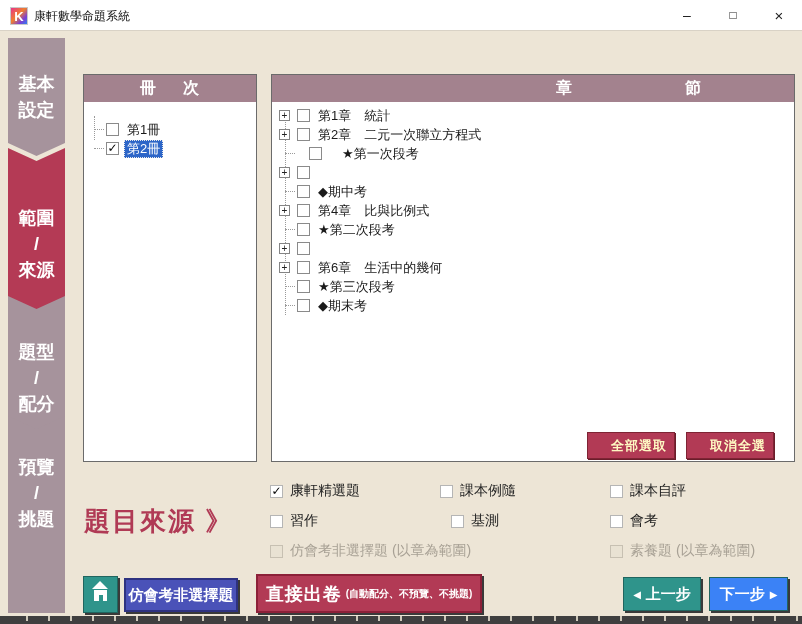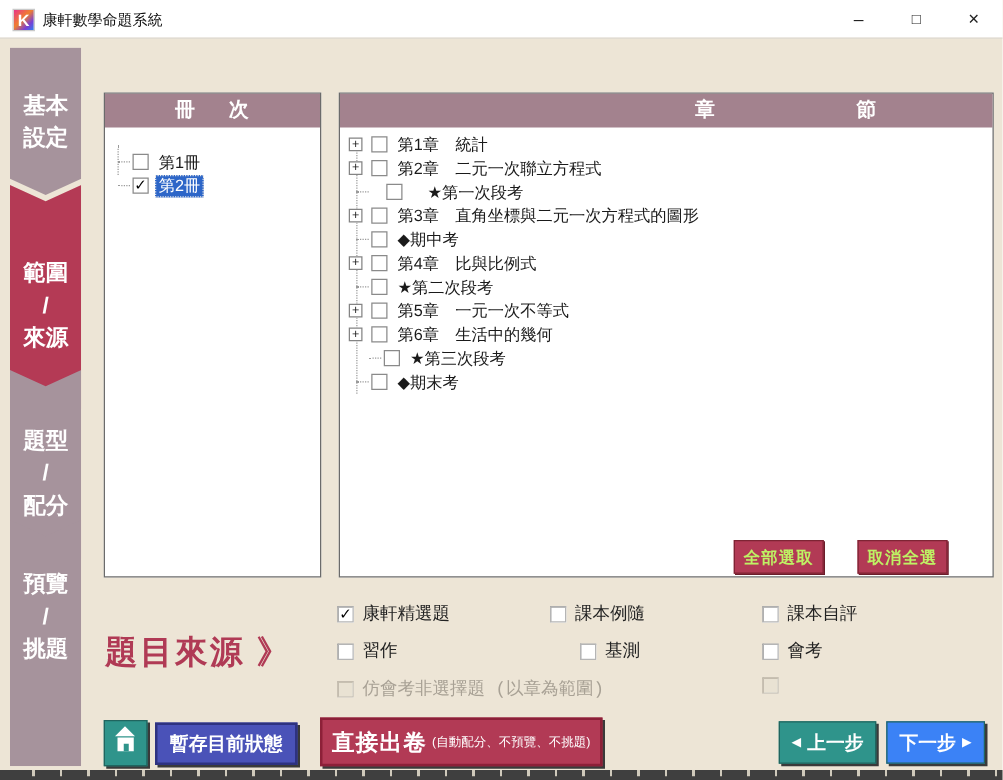--- a/index.html
+++ b/index.html
@@ -51,39 +51,39 @@
   .stub{position:absolute;left:8px;top:9px;width:10px;border-top:1px dotted #9a9a9a;}
   .expand-box{position:absolute;left:2px;top:4px;width:11px;height:11px;border:1px solid #848484;background:#fff;
               font-size:10px;line-height:9px;text-align:center;color:#222;box-sizing:border-box;}
   .vline{position:absolute;border-left:1px dotted #9a9a9a;}
   .cbx{width:13px;height:13px;border:1px solid #8a8a8a;background:#fff;box-sizing:border-box;flex:0 0 13px;
        font-size:12px;line-height:11px;text-align:center;color:#000;font-weight:bold;margin-right:5px;}
   .tree-label{padding:0 3px;white-space:nowrap;}
   .tree-label.selected{background:#2D66C8;color:#fff;outline:1px dotted #e8e8e8;outline-offset:-1px;}
 
   
-  .sel-btn{position:absolute;height:25px;background:#B23A55;color:#bef264;font-size:13px;font-weight:bold;
+  .sel-btn{position:absolute;height:25px;background:#B23A55;color:#fef9c3;font-size:13px;font-weight:bold;
            border:1px solid #7e2434;box-shadow:1px 1px 0 #6b1d2b;display:flex;align-items:center;justify-content:center;
-           letter-spacing:1px;cursor:pointer;}
+           letter-spacing:1px;cursor:pointer;padding-left:16px;}
 
   
   .src-item{position:absolute;display:flex;align-items:center;font-size:14px;color:#222;}
   .src-box{width:13px;height:13px;background:#fff;border-top:1px solid #808080;border-left:1px solid #808080;
            border-bottom:1px solid #fff;border-right:1px solid #fff;outline:1px solid #b5b5b5;outline-offset:-1px;
            box-sizing:border-box;margin-right:7px;font-size:12px;line-height:11px;text-align:center;font-weight:bold;color:#000;flex:0 0 13px;}
   .src-item.disabled{color:#A8A195;}
   .src-item.disabled .src-box{background:#E9E2D3;outline-color:#c7c0b2;border-top-color:#a9a294;border-left-color:#a9a294;}
 
   
   .foot-btn{position:absolute;display:flex;align-items:center;justify-content:center;color:#fff;font-weight:bold;cursor:pointer;box-sizing:border-box;}
   .btn-home{left:83px;top:576px;width:35px;height:37px;background:#2F948B;border:1px solid #20655f;box-shadow:2px 2px 0 #3a3a3a;}
   .btn-save{left:124px;top:578px;width:114px;height:34px;background:#4A52B8;border:2px solid #2E3280;font-size:15px;box-shadow:2px 2px 0 #3a3a3a;}
   .btn-direct{left:256px;top:574px;width:226px;height:39px;background:#B23A55;border:2px solid #8C2038;box-shadow:2px 2px 0 #3a3a3a;gap:4px;}
   .btn-direct .big{font-size:18px;letter-spacing:1px;}
-  .btn-direct .small{font-size:10px;font-weight:normal;}
+  .btn-direct .small{font-size:10px;font-weight:bold;}
   .btn-number{left:501px;top:574px;width:99px;height:39px;background:#B23A55;border:2px solid #8C2038;font-size:16px;letter-spacing:1px;box-shadow:2px 2px 0 #3a3a3a;}
   .btn-prev{left:623px;top:577px;width:78px;height:34px;background:#2F948B;border:1px solid #20655f;font-size:15px;gap:5px;box-shadow:2px 2px 0 #3a3a3a;}
   .btn-next{left:709px;top:577px;width:79px;height:34px;background:#3b82f6;border:1px solid #20655f;font-size:15px;gap:5px;box-shadow:2px 2px 0 #3a3a3a;}
   .arrow{font-size:10px;}
 
   
   .home-icon{position:relative;width:17px;height:14px;}
   .home-icon .roof{position:absolute;left:0;top:-7px;width:0;height:0;border-left:8.5px solid transparent;border-right:8.5px solid transparent;border-bottom:8px solid #fff;}
   .home-icon .base{position:absolute;left:2px;top:2px;width:13px;height:11px;background:#fff;}
   .home-icon .door{position:absolute;left:6.5px;top:7px;width:4px;height:6px;background:#2F948B;}
@@ -173,21 +173,20 @@
             <span class="stub"></span>
           </span>
         <span class="cbx"></span>
         <span class="tree-label">★第一次段考</span>
       </div>
       <div class="tree-row" style="top:61px;left:5px;">
         <span class="gutter">
             <span class="expand-box">+</span>
           </span>
         <span class="cbx"></span>
-        <span class="tree-label">第3章　直角坐標與二元一次方程式的圖形</span>
       </div>
       <div class="tree-row" style="top:80px;left:5px;">
         <span class="gutter">
             <span class="stub"></span>
           </span>
         <span class="cbx"></span>
         <span class="tree-label">◆期中考</span>
       </div>
       <div class="tree-row" style="top:99px;left:5px;">
         <span class="gutter">
@@ -201,30 +200,29 @@
             <span class="stub"></span>
           </span>
         <span class="cbx"></span>
         <span class="tree-label">★第二次段考</span>
       </div>
       <div class="tree-row" style="top:137px;left:5px;">
         <span class="gutter">
             <span class="expand-box">+</span>
           </span>
         <span class="cbx"></span>
-        <span class="tree-label">第5章　一元一次不等式</span>
       </div>
       <div class="tree-row" style="top:156px;left:5px;">
         <span class="gutter">
             <span class="expand-box">+</span>
           </span>
         <span class="cbx"></span>
         <span class="tree-label">第6章　生活中的幾何</span>
       </div>
-      <div class="tree-row" style="top:175px;left:15px;">
+      <div class="tree-row" style="top:175px;left:5px;">
         <span class="gutter">
             <span class="stub"></span>
           </span>
         <span class="cbx"></span>
         <span class="tree-label">★第三次段考</span>
       </div>
       <div class="tree-row" style="top:194px;left:5px;">
         <span class="gutter">
             <span class="stub"></span>
           </span>
@@ -247,44 +245,45 @@
     <span>課本例隨</span>
   </div>
   <div class="src-item" style="left:610px;top:482px;">
     <span class="src-box"></span>
     <span>課本自評</span>
   </div>
   <div class="src-item" style="left:270px;top:512px;">
     <span class="src-box"></span>
     <span>習作</span>
   </div>
-  <div class="src-item" style="left:464px;top:512px;">
+  <div class="src-item" style="left:451px;top:512px;">
     <span class="src-box"></span>
     <span>基測</span>
   </div>
   <div class="src-item" style="left:610px;top:512px;">
     <span class="src-box"></span>
     <span>會考</span>
   </div>
-  <div class="src-item disabled" style="left:270px;top:542px;font-family:Liberation Mono, monospace;">
+  <div class="src-item disabled" style="left:270px;top:542px;">
     <span class="src-box"></span>
     <span>仿會考非選擇題 (以章為範圍)</span>
   </div>
   <div class="src-item disabled" style="left:610px;top:542px;">
     <span class="src-box"></span>
+    <span>素養題 (以章為範圍)</span>
   </div>
 
   <div class="foot-btn btn-home">
     <span class="home-icon">
       <span class="roof"></span>
         <span class="base"></span>
         <span class="door"></span>
     </span>
   </div>
-  <div class="foot-btn btn-save">暫存目前狀態</div>
+  <div class="foot-btn btn-save">仿會考非選擇題</div>
   <div class="foot-btn btn-direct">
     <span class="big">直接出卷</span>
     <span class="small">(自動配分、不預覽、不挑題)</span>
   </div>
   <div class="foot-btn btn-prev">
     <span class="arrow">◀</span>
     <span>上一步</span>
   </div>
   <div class="foot-btn btn-next">
     <span>下一步</span>

